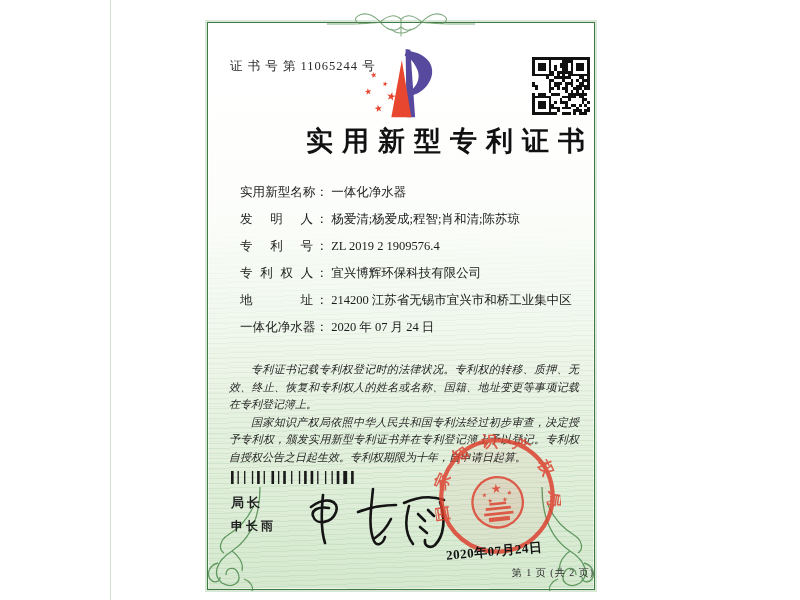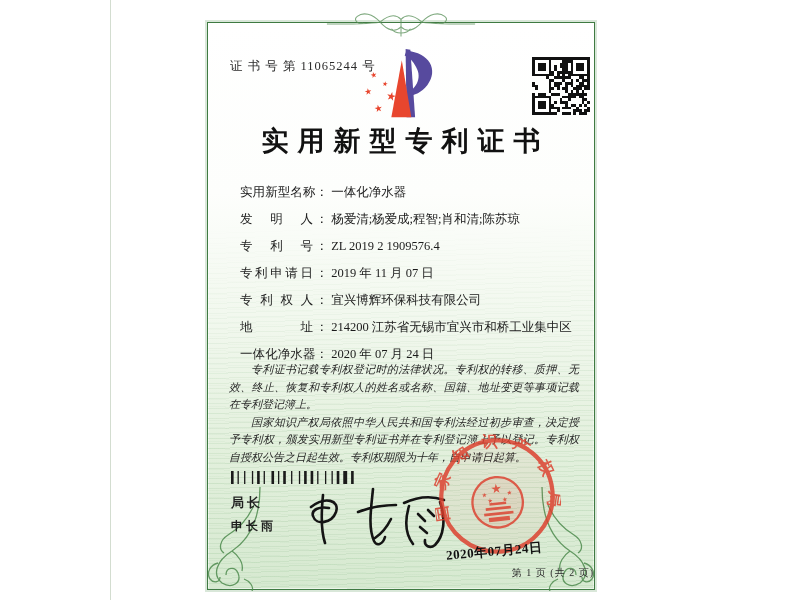--- a/index.html
+++ b/index.html
@@ -28,21 +28,21 @@
     mask-image:linear-gradient(180deg,transparent 0%,transparent 35%,#000 75%);
   }
   .cert-no{
     position:absolute;left:22px;top:35px;
     font-size:12.5px;letter-spacing:1px;color:#2a2a2a;
   }
   .logo{position:absolute;left:145px;top:24px;width:90px;height:76px;}
   .qr{position:absolute;left:324px;top:34px;width:58px;height:58px;}
   .title{
     position:absolute;left:0;top:100px;width:100%;
-    text-align:center;font-size:27px;font-weight:600;
+    text-align:right;font-size:27px;font-weight:600;
     letter-spacing:9px;text-indent:9px;color:#111;
   }
   .fields{position:absolute;left:21px;top:156px;width:350px;font-size:12.5px;margin-left:11px;}
   .frow{height:27px;line-height:27px;white-space:nowrap;}
   .flabel{
     display:inline-block;width:88px;vertical-align:top;
     text-align:justify;text-align-last:justify;color:#222;
   }
   .fvalue{color:#1b1b1b;}
   .frow.double{display:flex;}
@@ -298,24 +298,20 @@
     </div>
     <div class="frow">
       <span class="flabel">发　明　人：</span>
       <span class="fvalue">杨爱清;杨爱成;程智;肖和清;陈苏琼</span>
     </div>
     <div class="frow">
       <span class="flabel">专　利　号：</span>
       <span class="fvalue">ZL 2019 2 1909576.4</span>
     </div>
     <div class="frow">
-      <span class="flabel">专利申请日：</span>
-      <span class="fvalue">2019 年 11 月 07 日</span>
-    </div>
-    <div class="frow">
       <span class="flabel">专 利 权 人：</span>
       <span class="fvalue">宜兴博辉环保科技有限公司</span>
     </div>
     <div class="frow">
       <span class="flabel">地　　　址：</span>
       <span class="fvalue">214200 江苏省无锡市宜兴市和桥工业集中区</span>
     </div>
     <div class="frow double">
       <span>
         <span class="flabel">一体化净水器：</span>

